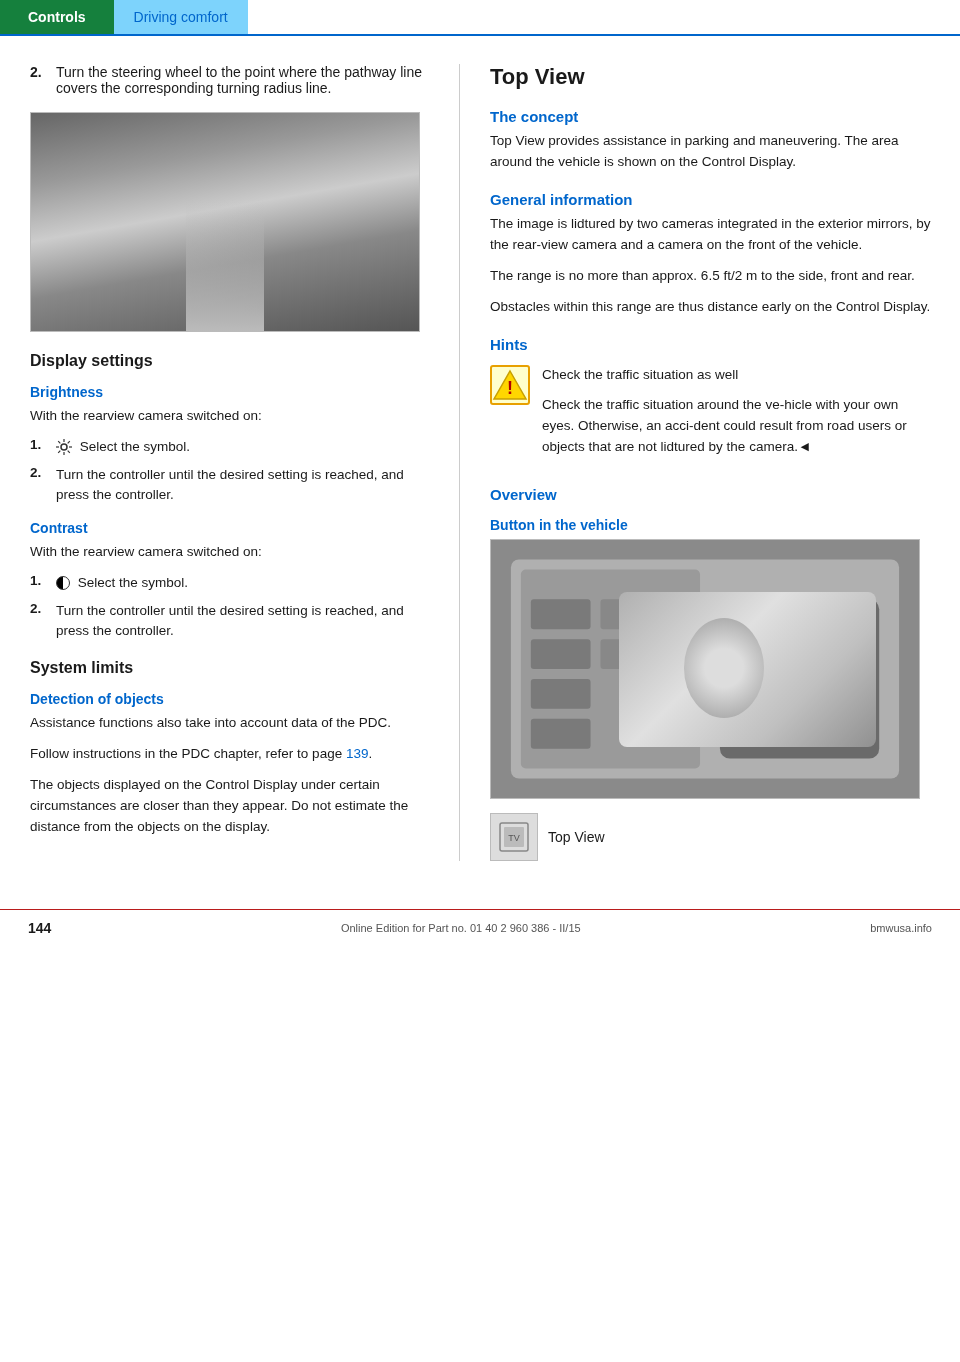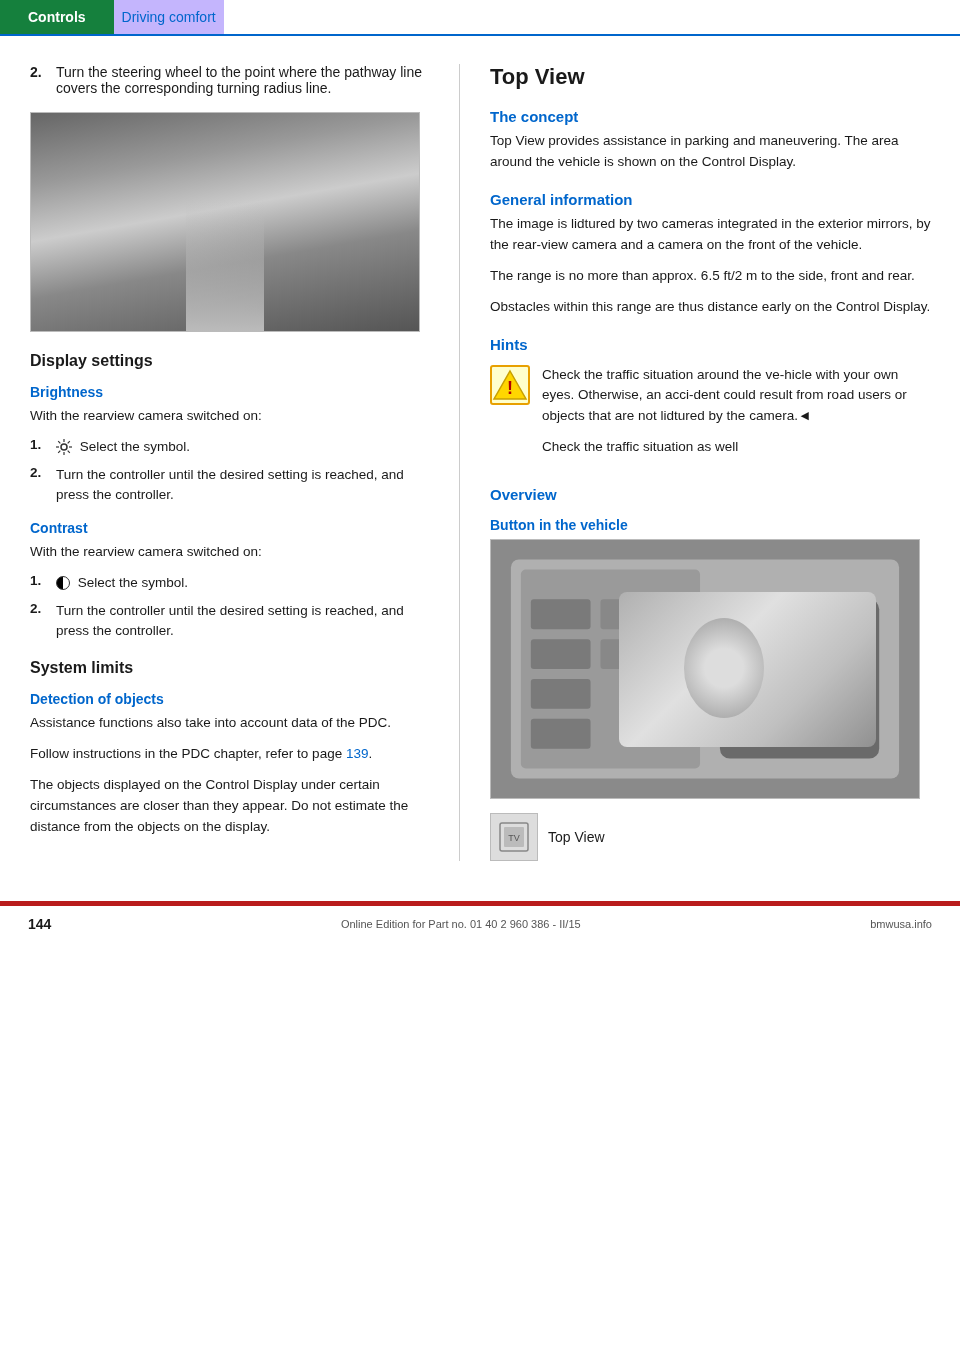--- a/index.html
+++ b/index.html
@@ -22,25 +22,25 @@
       background: #15803d;
       color: #fff;
       display: flex;
       align-items: center;
       justify-content: center;
       padding: 0 28px;
       font-size: 14px;
       font-weight: bold;
     }
     .header-right {
-      background: #c4b5fd;
+      background: #7dd3fc;
       color: #0066cc;
       display: flex;
       align-items: center;
-      padding: 0 8px;
+      padding: 0 20px;
       font-size: 14px;
     }
 
     
     .main-content {
       display: flex;
       padding: 28px 0 20px 0;
     }
 
     
@@ -242,22 +242,22 @@
       color: #0066cc;
       text-decoration: none;
     }
 
     
     .footer {
       display: flex;
       justify-content: space-between;
       align-items: center;
       padding: 10px 28px;
-      border-top: 5px solid #b91c1c;
-      margin-top: 20px;
+      border-top: 1px solid #b91c1c;
+      margin-top: 28px;
     }
     .footer-page {
       font-size: 14px;
       font-weight: bold;
     }
     .footer-text {
       font-size: 11px;
       color: #555;
     }
 
@@ -360,22 +360,22 @@
 
     <div class="subsection-title">Hints</div>
     <div class="hint-box">
       <div class="warning-icon">
         <svg width="36" height="36" viewBox="0 0 36 36">
           <polygon points="18,4 34,32 2,32" fill="#ffd600" stroke="#c8a000" stroke-width="1.5"></polygon>
           <text x="18" y="27" text-anchor="middle" font-size="18" font-weight="bold" fill="#b00000">!</text>
         </svg>
       </div>
       <div class="hint-text">
+        <p>Check the traffic situation as well</p>
         <p>Check the traffic situation around the ve‑hicle with your own eyes. Otherwise, an acci‑dent could result from road users or objects that are not lidtured by the camera.◄</p>
-        <p>Check the traffic situation as well</p>
       </div>
     </div>
 
     <div class="subsection-title">Overview</div>
 
     <div class="subsubsection-title">Button in the vehicle</div>
 
     <div class="car-btn-img">
       <svg width="430" height="260" viewBox="0 0 430 260">
 

